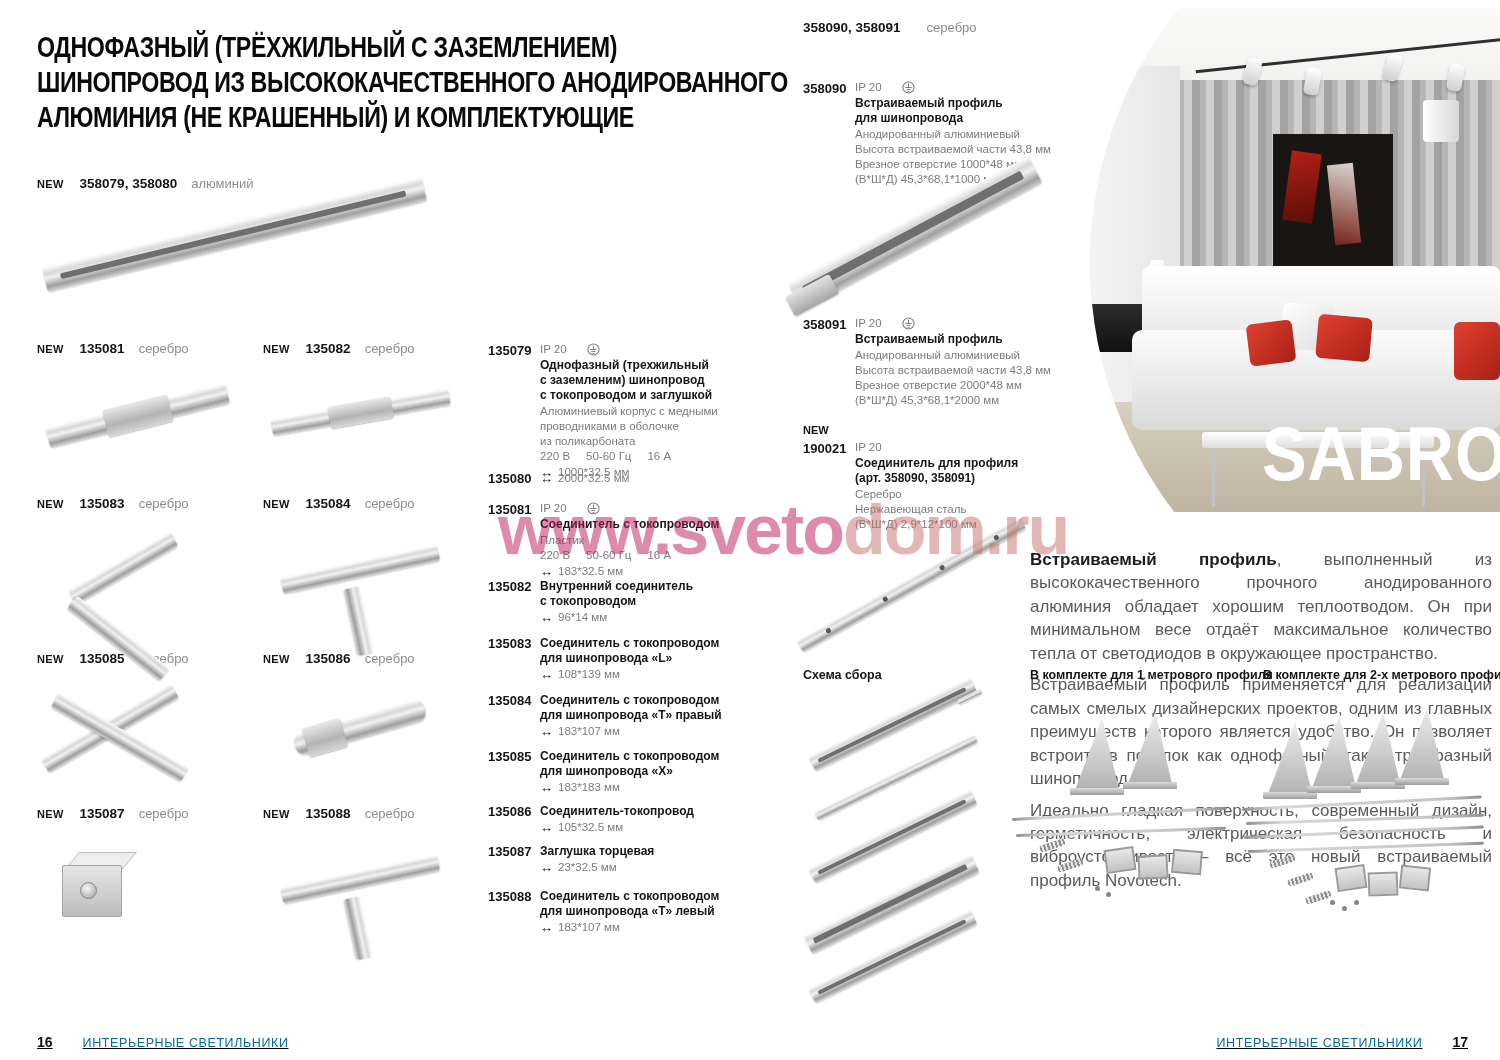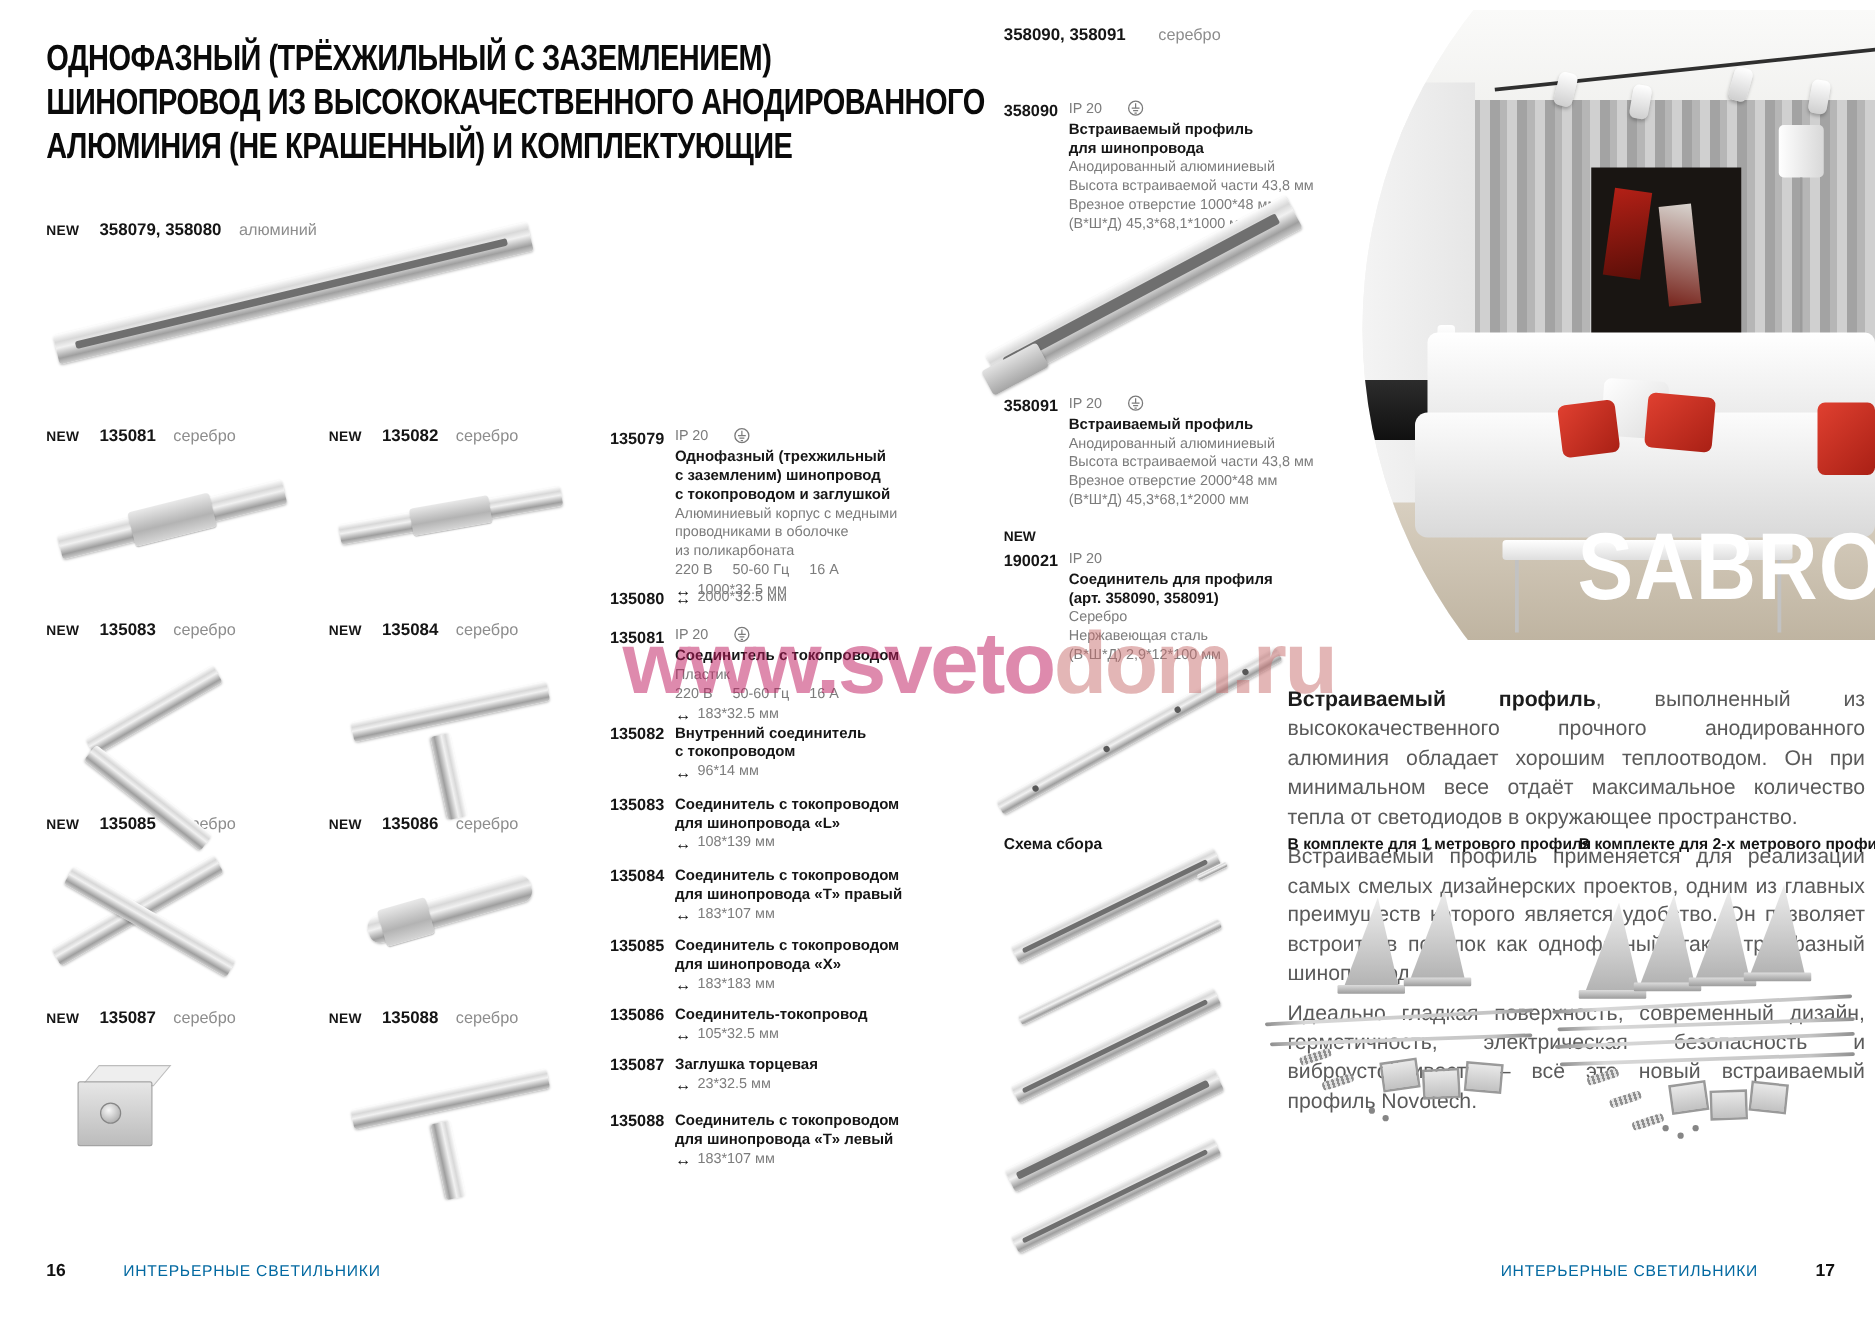--- a/index.html
+++ b/index.html
@@ -15,21 +15,21 @@
   
   .plabel{position:absolute;display:flex;align-items:baseline;white-space:nowrap;}
   .tag{font-size:11px;font-weight:700;color:#151515;margin-right:16px;letter-spacing:.3px;}
   .gcode{font-weight:700;font-size:13.5px;color:#151515;margin-right:14px;}
   .finish{font-size:13px;color:#8d8d8d;}
 
   
   .desc{position:absolute;display:flex;}
   .d-code{width:52px;flex:none;font-weight:700;font-size:13px;color:#151515;padding-top:1px;}
   .d-body{font-size:11.5px;color:#7c7c7c;line-height:1.3;max-width:215px;}
-  .d-ip{display:flex;align-items:flex-start;gap:20px;color:#7c7c7c;}
+  .d-ip{display:flex;align-items:center;gap:20px;color:#7c7c7c;}
   .d-name{font-weight:700;color:#161616;font-size:12px;line-height:1.25;margin:1px 0;white-space:pre-wrap;}
   .d-text{white-space:pre-wrap;}
   .d-dim{display:flex;align-items:center;gap:5px;margin-top:1px;}
   .arrow{color:#111;font-weight:700;font-size:13px;line-height:1;}
   .gnd{flex:none;}
 
   
   .bar{position:absolute;background:linear-gradient(180deg,#fdfdfd 0%,#d8d8d8 25%,#f1f1f1 45%,#9f9f9f 80%,#cdcdcd 100%);
        border-radius:3px;box-shadow:0 1px 2px rgba(0,0,0,.25);transform-origin:left center;}
   .slot{position:absolute;left:4%;right:5%;top:38%;height:24%;background:#6f6f6f;border-radius:2px;}
@@ -69,21 +69,21 @@
            background:linear-gradient(180deg,#ededed,#b2b2b2);
            clip-path:polygon(0% 100%,62% 0%,100% 100%);filter:drop-shadow(0 1px 1px rgba(0,0,0,.3));}
   .bbase{position:absolute;width:54px;height:7px;background:linear-gradient(#dcdcdc,#9c9c9c);border-radius:1px;}
   .rod{position:absolute;height:3px;background:linear-gradient(90deg,#8f8f8f,#d8d8d8 15%,#c4c4c4 85%,#8f8f8f);border-radius:2px;transform-origin:left center;}
   .spring{position:absolute;width:26px;height:7px;border-radius:3px;
           background:repeating-linear-gradient(90deg,#8f8f8f 0 2px,#e3e3e3 2px 4px);transform-origin:left center;}
   .plate{position:absolute;width:26px;height:20px;border:2px solid #9a9a9a;background:linear-gradient(#e8e8e8,#c2c2c2);}
   .dot{position:absolute;width:5px;height:5px;border-radius:50%;background:#868686;}
 
   
-  .footer{position:absolute;display:flex;align-items:baseline;gap:46px;top:1008px;}
+  .footer{position:absolute;display:flex;align-items:baseline;gap:30px;top:1034px;text-decoration:underline;}
   .f-page{font-weight:700;font-size:14px;color:#111;}
   .f-label{font-size:12.5px;color:#0369a1;letter-spacing:.6px;}
 
   
   .wm{position:absolute;left:498px;top:490px;font-size:70px;font-weight:700;letter-spacing:-2px;
       opacity:.5;z-index:60;pointer-events:none;white-space:nowrap;}
   .wm-gray{color:#be185d;}
   .wm-red{color:#c96f6f;}
 </style>
 </head>

